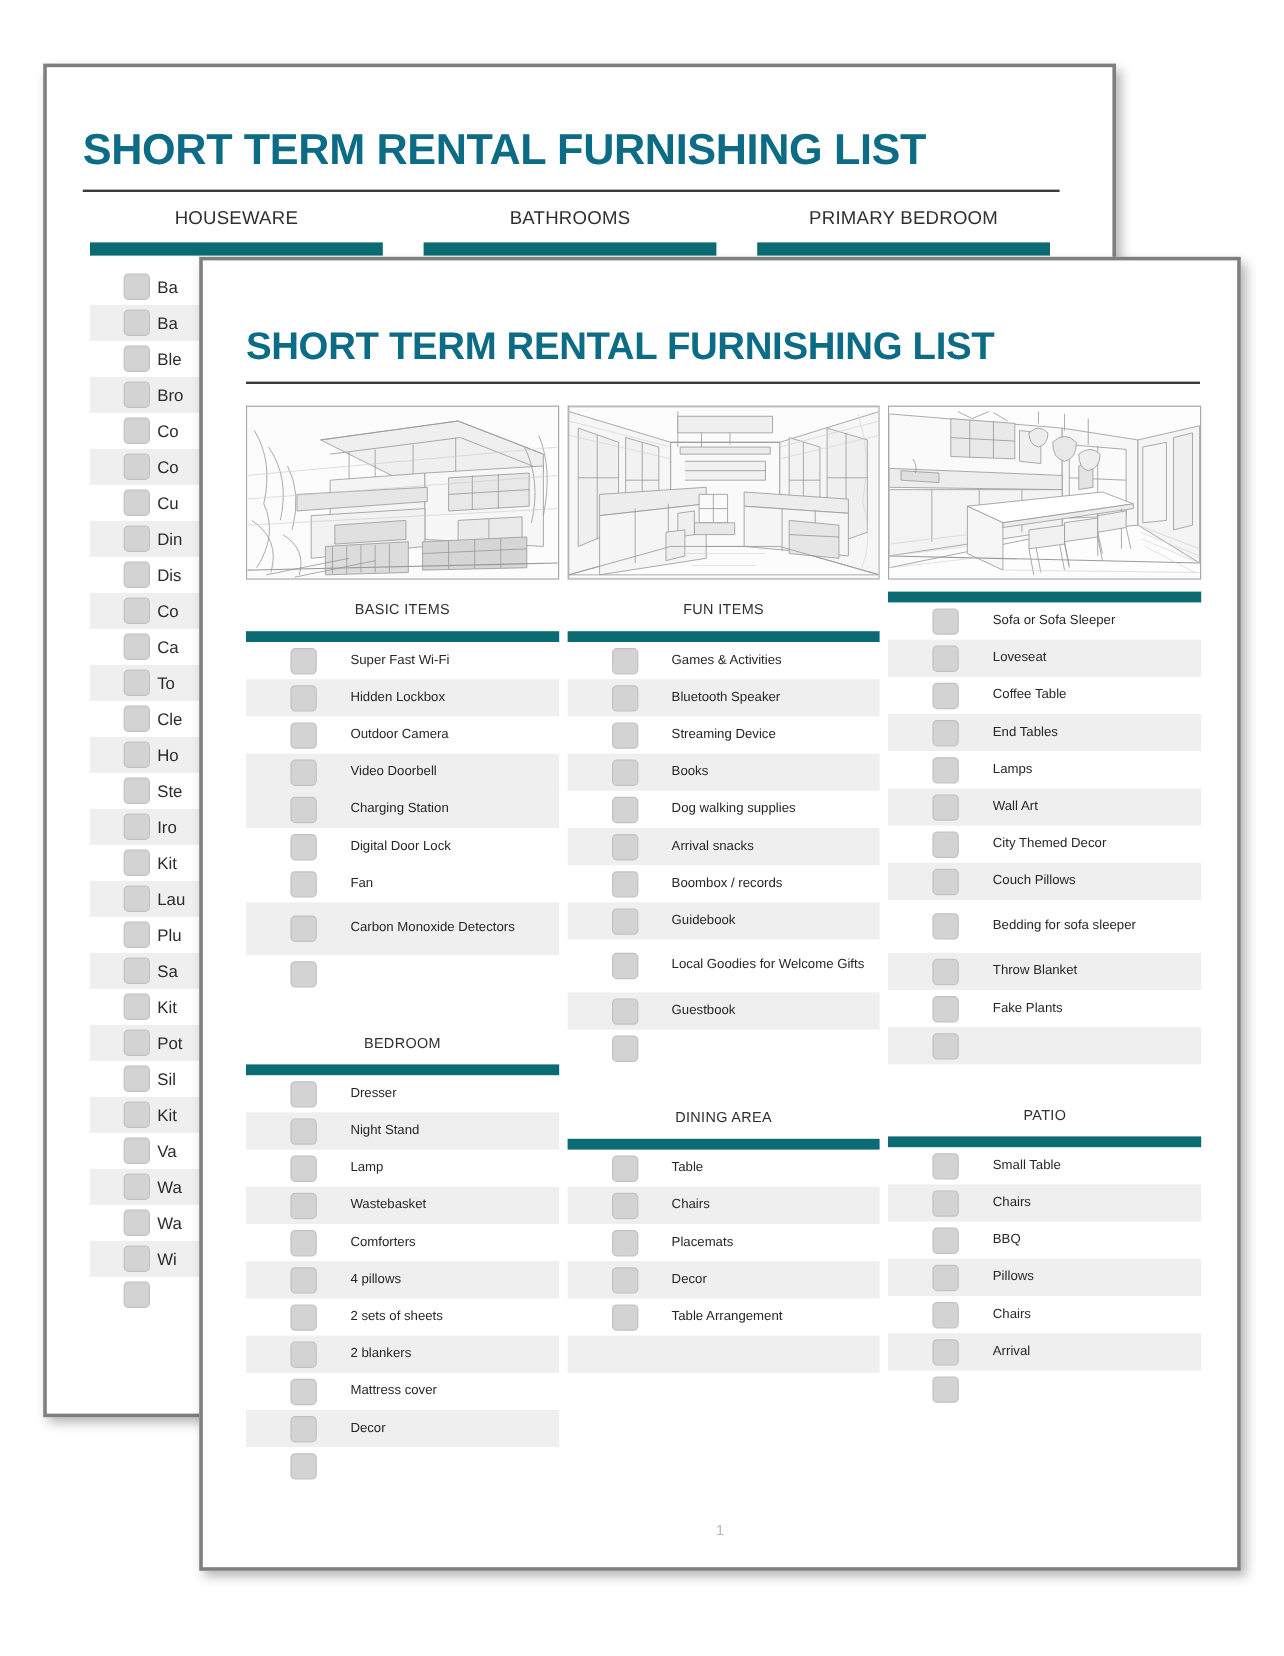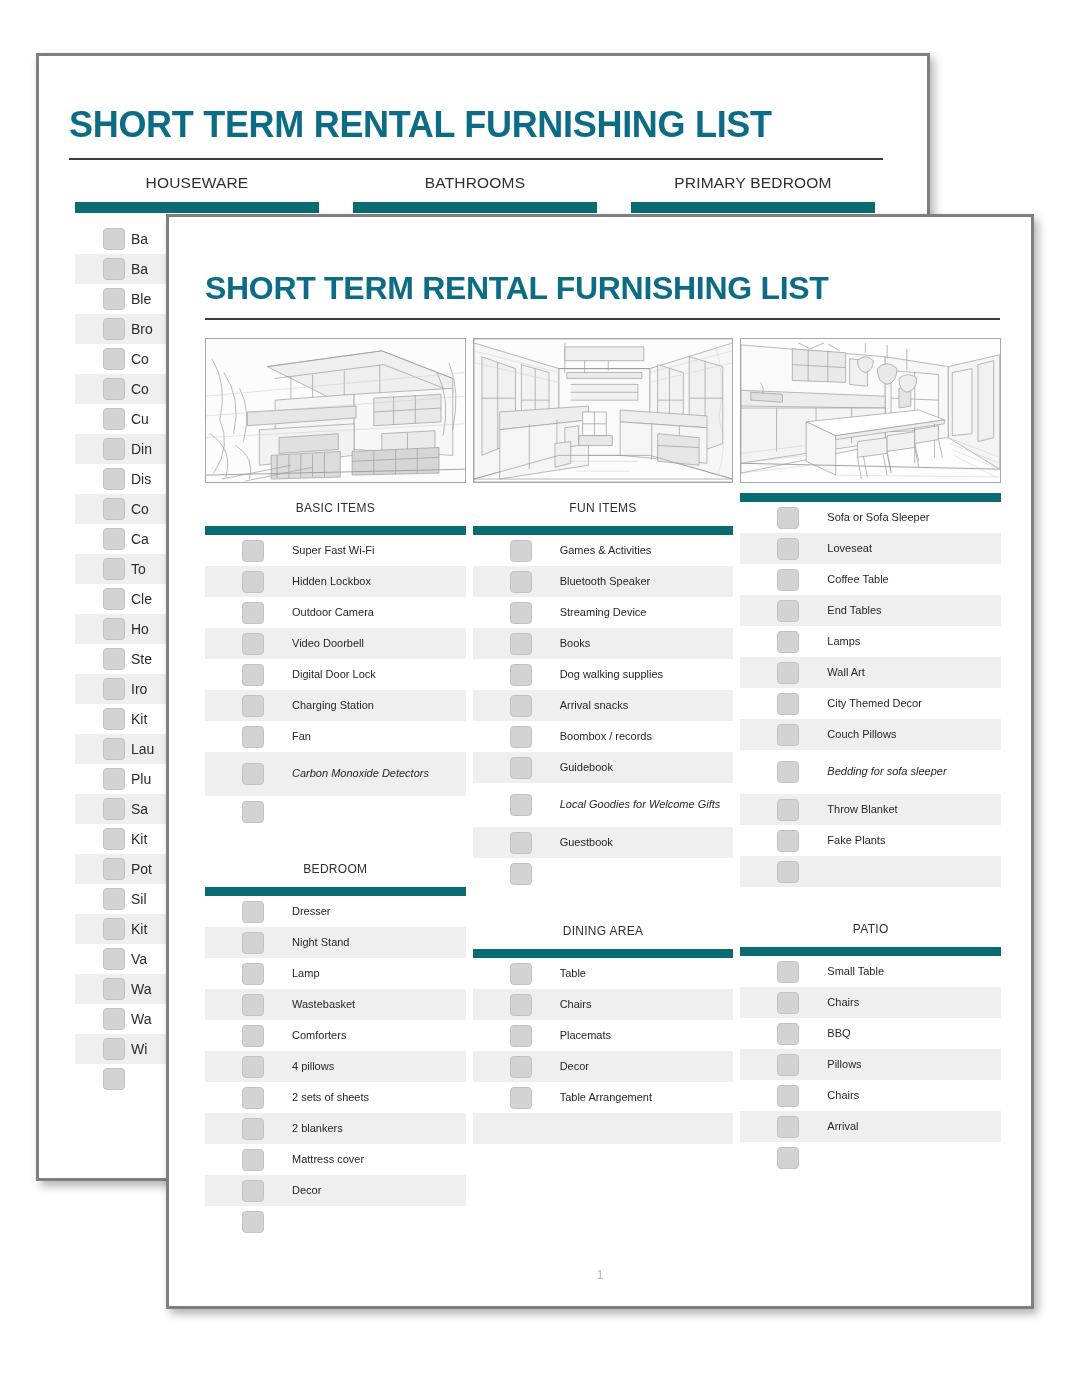--- a/index.html
+++ b/index.html
@@ -60,21 +60,21 @@
   .sec-head{
     text-align:center;font-size:12px;color:#2f2f2f;letter-spacing:.3px;
     padding:8px 0 11px 0;
   }
   .sec-bar{height:9px;background:#0b6b72;margin-bottom:0px;}
   .row{
     min-height:31px;display:flex;align-items:center;padding:0;
     box-sizing:border-box;
   }
   .row.alt{background:#efefef;text-align:right;}
-  .row.tall{min-height:44px;font-style:italic;}
+  .row.tall{min-height:44px;}
   .cb{
     width:20px;height:20px;border-radius:4px;background:#d3d3d3;
     border:1px solid #c2c2c2;flex:0 0 auto;margin-left:37px;
   }
   .row .lbl{
     font-size:11px;color:#262626;margin-left:28px;line-height:1.25;
     padding-right:6px;
   }
   .row.empty .lbl{min-height:1px;}
   .row.nocb{min-height:31px;}
@@ -381,27 +381,27 @@
               <div class="lbl">Hidden Lockbox</div>
             </div>
             <div class="row">
               <div class="cb"></div>
               <div class="lbl">Outdoor Camera</div>
             </div>
             <div class="row alt">
               <div class="cb"></div>
               <div class="lbl">Video Doorbell</div>
             </div>
+            <div class="row alt">
+              <div class="cb"></div>
+              <div class="lbl">Charging Station</div>
+            </div>
             <div class="row">
               <div class="cb"></div>
               <div class="lbl">Digital Door Lock</div>
-            </div>
-            <div class="row alt">
-              <div class="cb"></div>
-              <div class="lbl">Charging Station</div>
             </div>
             <div class="row">
               <div class="cb"></div>
               <div class="lbl">Fan</div>
             </div>
             <div class="row alt tall">
               <div class="cb"></div>
               <div class="lbl">Carbon Monoxide Detectors</div>
             </div>
             <div class="row empty">

